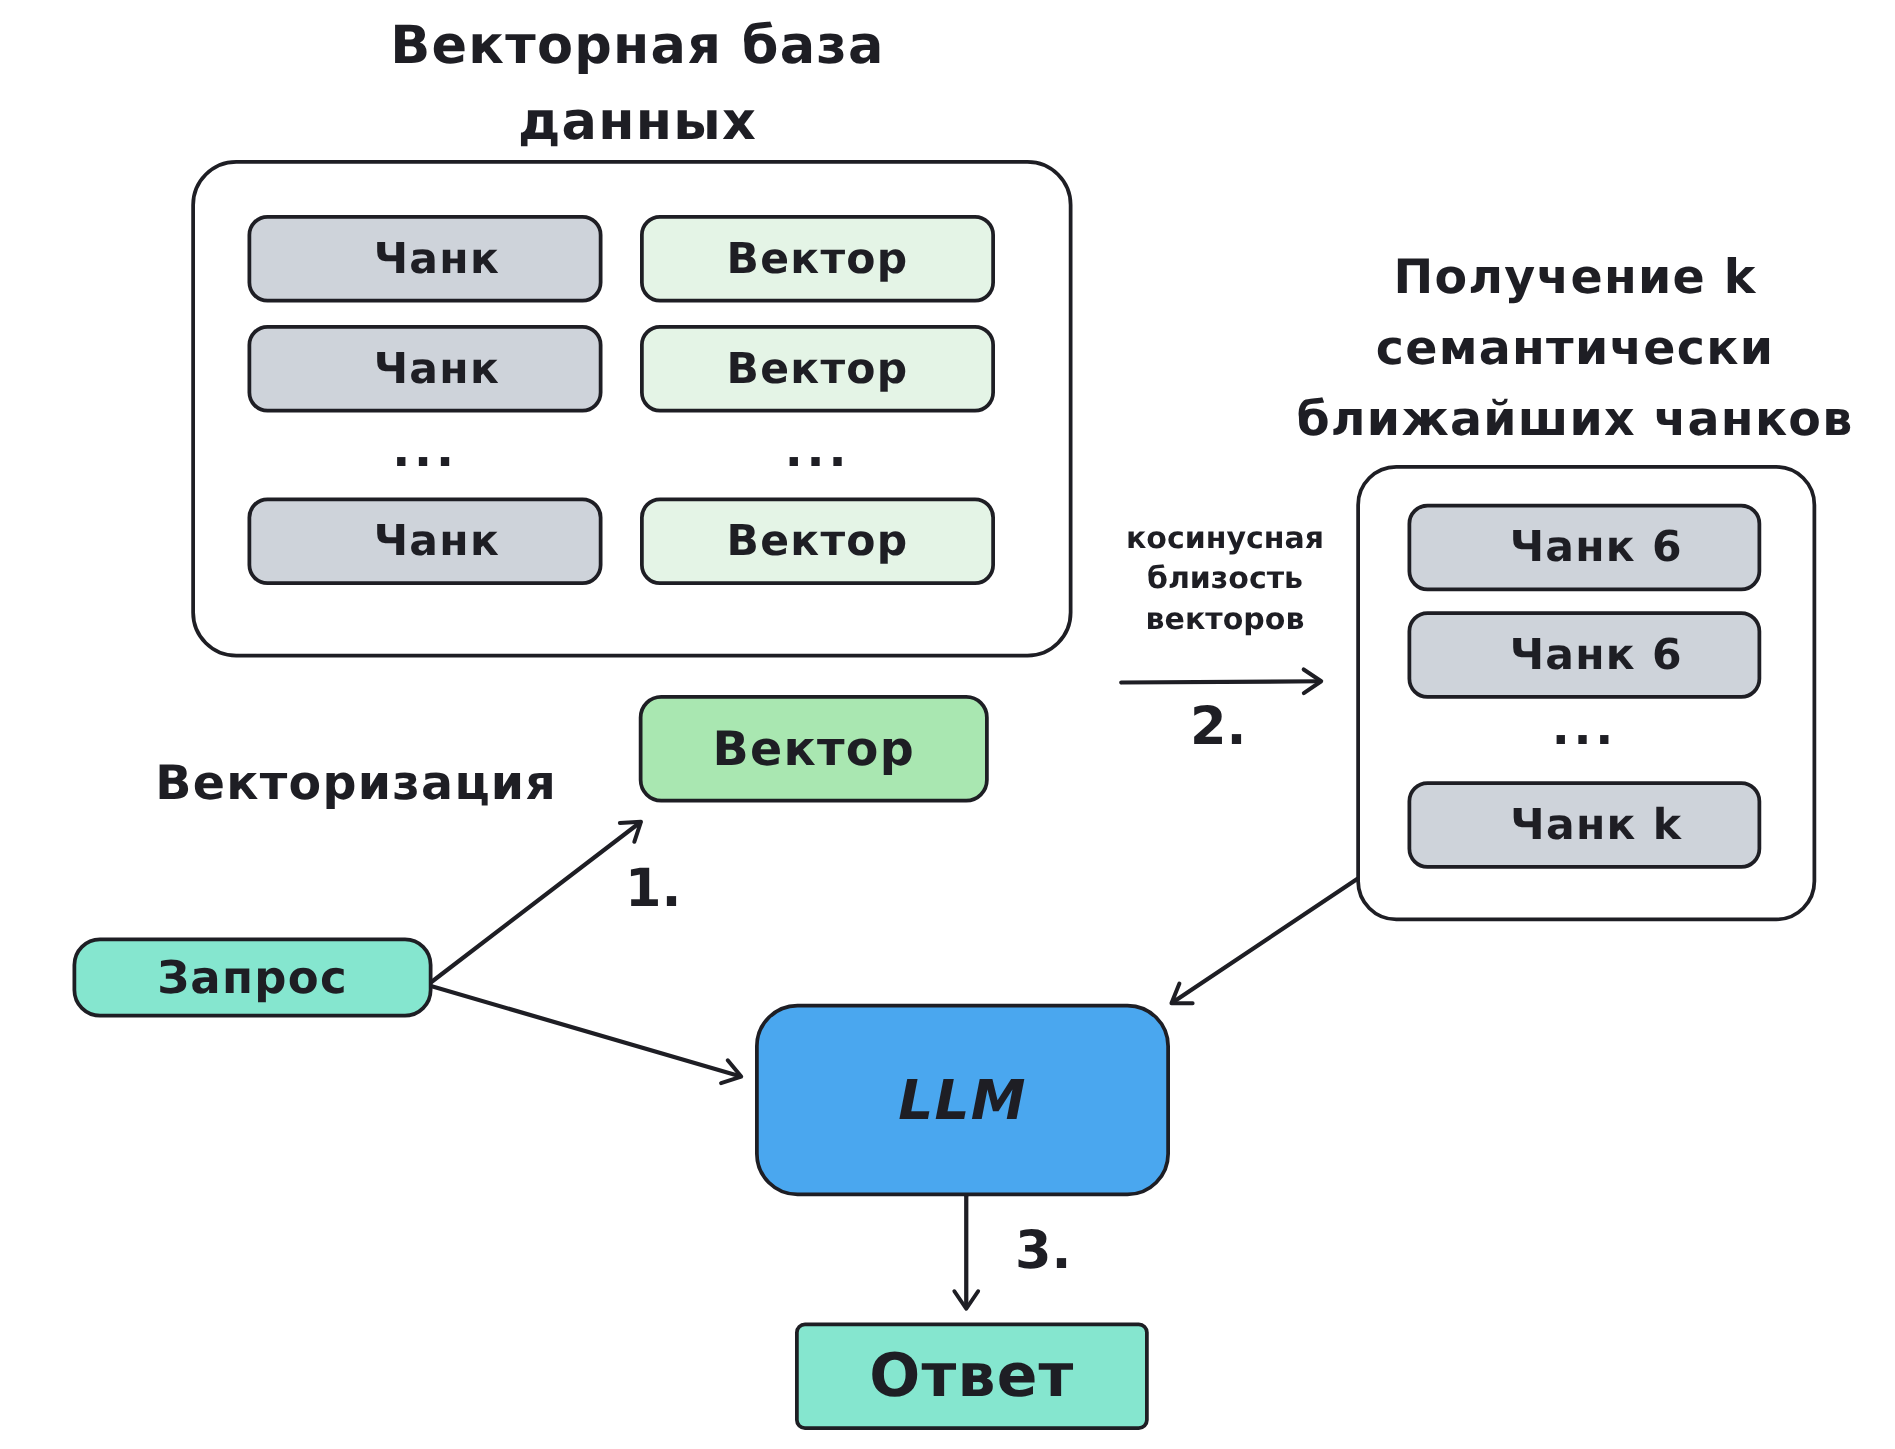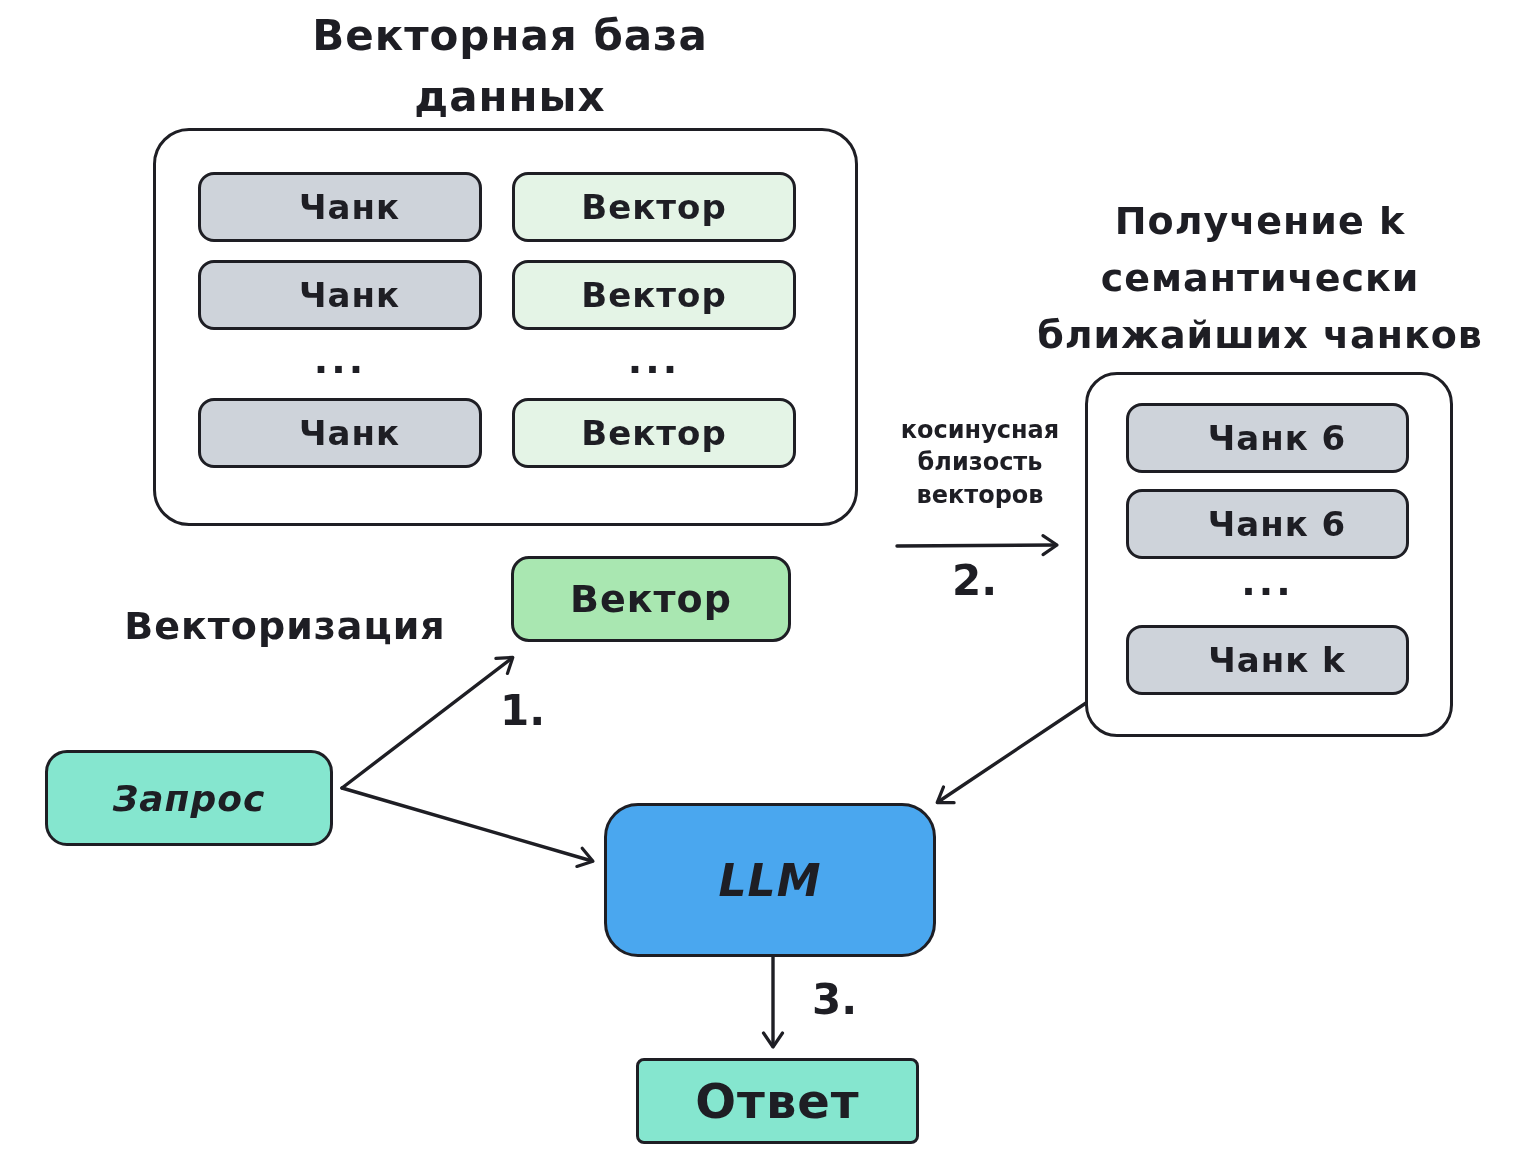--- a/index.html
+++ b/index.html
@@ -108,21 +108,21 @@
   </div>
   <div class="abs step" style="left:952px;top:556px;">2.</div>
 
   <div class="abs node" style="left:511px;top:556px;width:280px;height:86px;background:var(--vector_green);border-radius:18px;font-size:38px;">Вектор</div>
 
   <div class="abs title vect-label" style="left:100px;top:592px;width:330px;">
     <div>Векторизация</div>
   </div>
   <div class="abs step" style="left:500px;top:686px;">1.</div>
 
-  <div class="abs node" style="left:45px;top:750px;width:288px;height:96px;background:var(--teal);border-radius:22px;font-size:36px;font-style:italic;">Запрос</div>
+  <div class="abs node" style="left:58px;top:750px;width:288px;height:64px;background:var(--teal);border-radius:22px;font-size:36px;">Запрос</div>
 
   <div class="abs node" style="left:604px;top:803px;width:332px;height:154px;background:var(--blue);border-radius:34px;font-size:44px;font-style:italic;">LLM</div>
 
   <div class="abs step" style="left:812px;top:975px;">3.</div>
 
   <div class="abs node" style="left:636px;top:1058px;width:283px;height:86px;background:var(--teal);border-radius:8px;font-size:48px;">Ответ</div>
 
 </div>
 
 </body></html>

